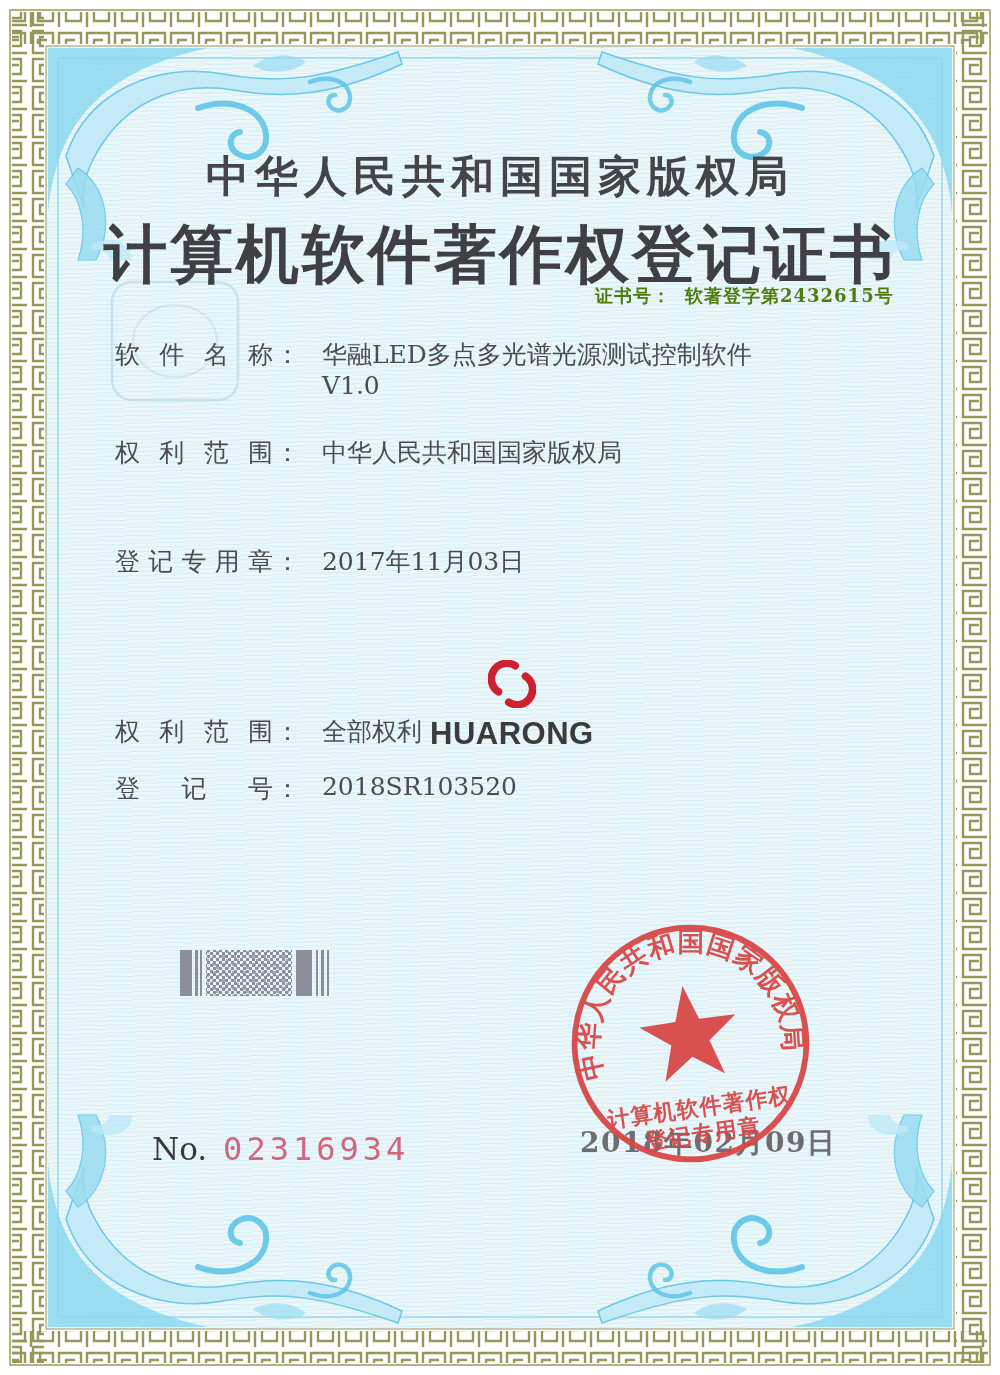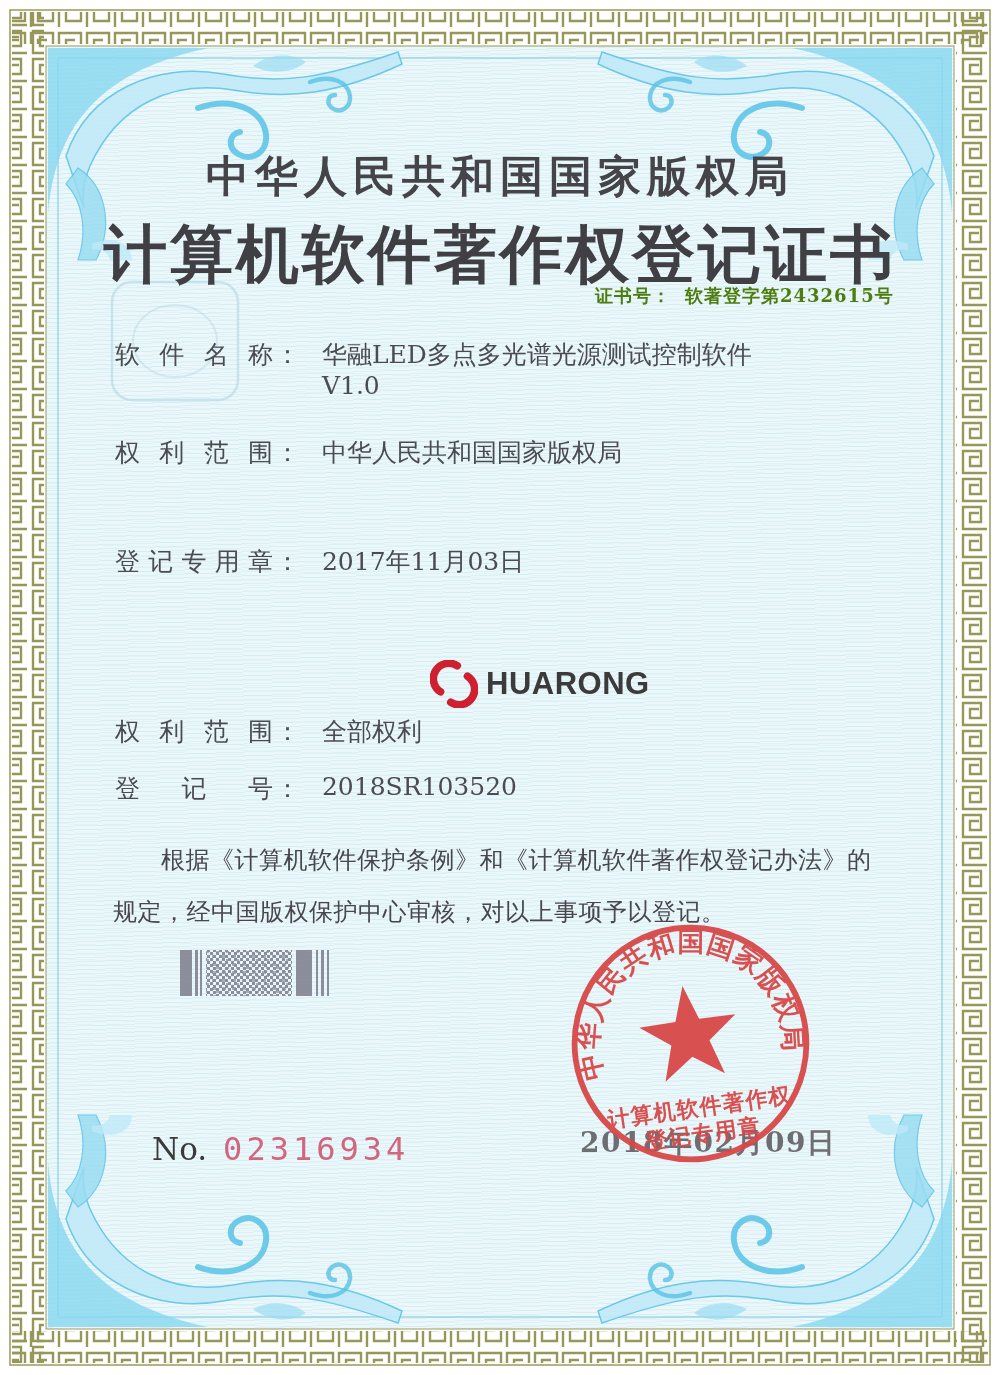--- a/index.html
+++ b/index.html
@@ -32,21 +32,21 @@
   .flabel{
     display:inline-block;width:158px;text-align:justify;text-align-last:justify;
     vertical-align:top;
   }
   .colon{display:inline-block;vertical-align:top;margin-left:2px;}
   .fvalue{display:inline-block;vertical-align:top;margin-left:14px;white-space:pre-line;}
   .statement{
     position:absolute;left:113px;top:834px;width:782px;
     font-size:24px;line-height:2.18;text-indent:2em;color:#47474d;letter-spacing:.5px;
   }
-  .logo{position:absolute;left:430px;top:660px;display:flex;align-items:center;gap:8px;}
+  .logo{position:absolute;left:430px;top:660px;display:flex;align-items:center;gap:8px;flex-direction:column;}
   .logo-text{
     font-family:"Liberation Sans","DejaVu Sans",sans-serif;font-size:31px;font-weight:bold;
     color:#3b3b3b;letter-spacing:.5px;
   }
   .barcode{position:absolute;left:180px;top:946px;}
   .issue-date{
     position:absolute;left:580px;top:1124px;font-size:28px;color:#6e6e72;
     letter-spacing:1.5px;font-weight:bold;z-index:1;
   }
   .seal{position:absolute;left:563px;top:916px;z-index:2;transform:rotate(-8deg);opacity:.95;}
@@ -143,21 +143,20 @@
   <div class="logo">
     <svg width="48" height="48" viewBox="0 0 44 44">
       <g transform="rotate(-18 22 22)">
         <path d="M30,7 A14,14 0 0 0 8,25" fill="none" stroke="#cf2030" stroke-width="7" stroke-linecap="round"></path>
         <path d="M14,37 A14,14 0 0 0 36,19" fill="none" stroke="#cf2030" stroke-width="7" stroke-linecap="round"></path>
       </g>
     </svg>
     <span class="logo-text">HUARONG</span>
   </div>
 
-  <div class="statement">根据《计算机软件保护条例》和《计算机软件著作权登记办法》的规定，经中国版权保护中心审核，对以上事项予以登记。</div>
 
   <svg class="barcode" width="158" height="54" viewBox="0 0 158 54">
     <defs>
       <pattern id="bc1" width="6" height="6" patternUnits="userSpaceOnUse">
         <rect x="0" y="0" width="3" height="3" fill="#80808e"></rect>
         <rect x="3" y="3" width="3" height="3" fill="#80808e"></rect>
       </pattern>
       <pattern id="bc2" width="10" height="8" patternUnits="userSpaceOnUse">
         <rect x="2" y="1" width="4" height="3" fill="#80808e"></rect>
         <rect x="6" y="5" width="3" height="2" fill="#80808e"></rect>

